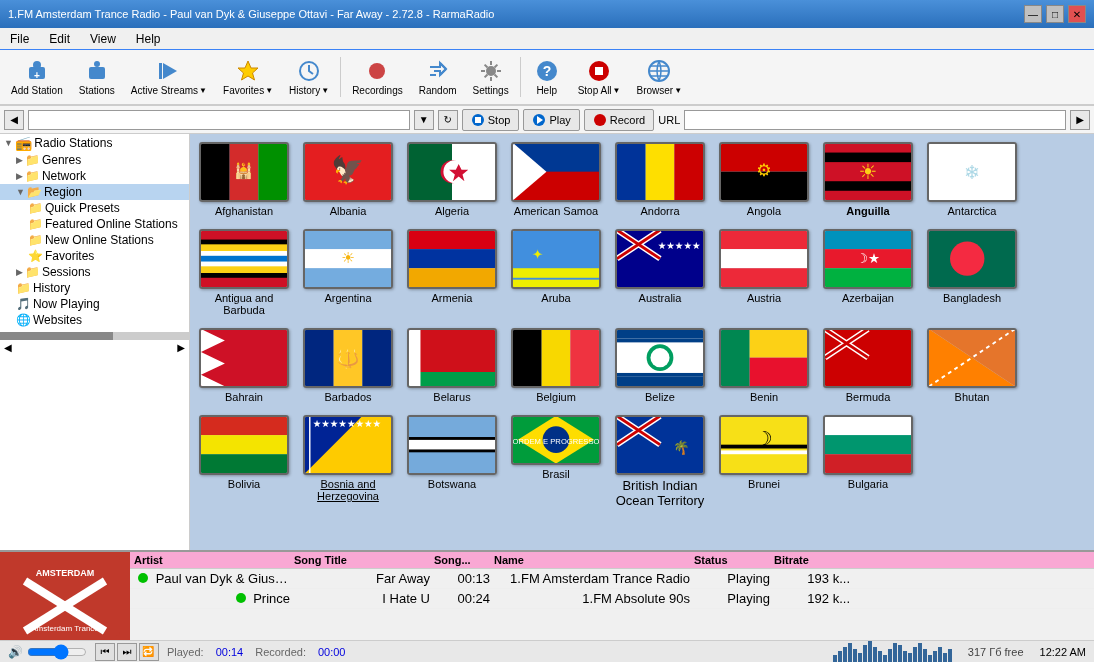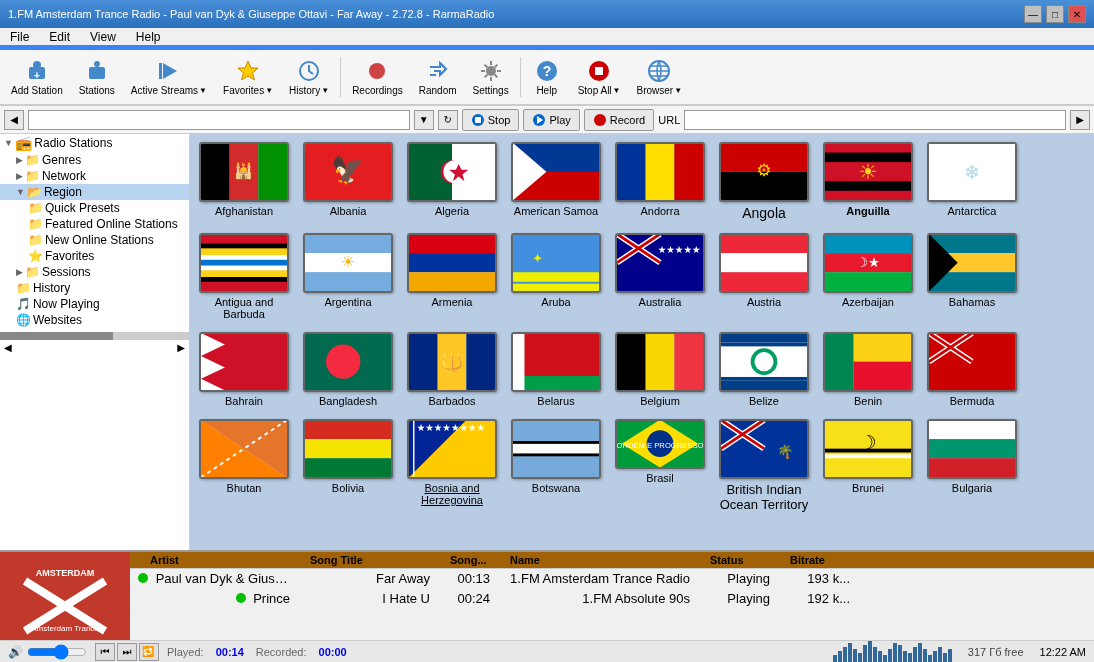--- a/index.html
+++ b/index.html
@@ -4,21 +4,21 @@
   <style>
     * { box-sizing: border-box; margin: 0; padding: 0; }
     body { font-family: 'Segoe UI', Tahoma, Geneva, Verdana, sans-serif; font-size: 12px; background: #f0f0f0; width: 1094px; height: 662px; overflow: hidden; }
     
     
     #title-bar { background: linear-gradient(to bottom, #4a90d9, #2a6fbb); color: white; padding: 4px 8px; display: flex; align-items: center; justify-content: space-between; height: 28px; }
     #window-controls { display: flex; gap: 4px; }
     .win-btn { width: 18px; height: 18px; border: 1px solid #888; background: #c0c0c0; display: flex; align-items: center; justify-content: center; cursor: pointer; font-size: 10px; color: #000; }
     
     
-    #menu-bar { background: #f0f0f0; border-bottom: 5px solid #3b82f6; padding: 2px 4px; display: flex; gap: 8px; height: 22px; align-items: center; }
+    #menu-bar { background: #f0f0f0; border-bottom: 1px solid #3b82f6; padding: 2px 4px; display: flex; gap: 8px; height: 22px; align-items: center; }
     .menu-item { padding: 2px 6px; cursor: pointer; font-size: 12px; }
     
     
     #toolbar { background: #f5f5f5; border-bottom: 2px solid #ccc; display: flex; align-items: center; padding: 2px 4px; height: 56px; gap: 2px; }
     .toolbar-btn { display: flex; flex-direction: column; align-items: center; justify-content: center; padding: 2px 6px; cursor: pointer; min-width: 44px; height: 48px; border: 1px solid transparent; font-size: 10px; gap: 2px; }
     .toolbar-icon { width: 24px; height: 24px; display: flex; align-items: center; justify-content: center; font-size: 18px; }
     .toolbar-sep { width: 1px; background: #ccc; height: 40px; margin: 0 2px; }
     .dropdown-arrow { font-size: 8px; margin-left: 1px; }
     
     
@@ -45,34 +45,34 @@
     .flags-grid { display: flex; flex-wrap: wrap; gap: 4px; }
     .flag-item { display: flex; flex-direction: column; align-items: center; width: 100px; cursor: pointer; padding: 4px; }
     .flag-img { width: 90px; height: 60px; border: 2px solid #888; border-radius: 4px; display: flex; align-items: center; justify-content: center; font-size: 28px; overflow: hidden; position: relative; }
     .flag-label { font-size: 11px; text-align: center; margin-top: 3px; color: #000; }
     
     
     #status-area { height: 90px; border-top: 2px solid #999; background: #f0f0f0; display: flex; }
     #album-art { width: 130px; background: #c0392b; display: flex; align-items: center; justify-content: center; flex-shrink: 0; }
     #album-art-inner { width: 110px; height: 80px; display: flex; align-items: center; justify-content: center; }
     #track-list { flex: 1; overflow-y: auto; }
-    #track-header { display: flex; background: #a16207; border-bottom: 1px solid #ccc; padding: 2px 16px; font-size: 11px; font-weight: bold; }
+    #track-header { display: flex; background: #f9a8d4; border-bottom: 1px solid #ccc; padding: 2px 0; font-size: 11px; font-weight: bold; }
     .track-col { overflow: hidden; white-space: nowrap; text-overflow: ellipsis; padding: 0 4px; }
     .track-row { display: flex; padding: 2px 4px; font-size: 13px; border-bottom: 1px solid #eee; text-align: right; }
     .status-dot { width: 10px; height: 10px; border-radius: 50%; background: #00c000; display: inline-block; margin-right: 4px; }
     
     
     #player-bar { height: 22px; background: #e8e8e8; border-top: 1px solid #ccc; display: flex; align-items: center; padding: 0 8px; gap: 8px; }
     #volume-area { display: flex; align-items: center; gap: 4px; }
     #volume-slider { width: 60px; }
     #transport-btns { display: flex; gap: 2px; }
     .transport-btn { width: 20px; height: 18px; border: 1px solid #999; background: #e0e0e0; display: flex; align-items: center; justify-content: center; cursor: pointer; font-size: 10px; }
     #time-info { display: flex; gap: 12px; font-size: 11px; }
     .time-label { color: #666; }
-    .time-value { color: #0000dd; font-weight: bold; }
+    .time-value { color: #0000dd; font-weight: normal; }
     #spectrum { display: flex; align-items: flex-end; gap: 1px; margin-left: auto; }
     #storage-info { font-size: 11px; color: #444; margin-left: 8px; }
     #clock { font-size: 11px; color: #000; margin-left: 8px; }
   </style>
 </head>
 <body>
 
 <div id="title-bar">
   <span style="font-size:11px;">1.FM Amsterdam Trance Radio - Paul van Dyk &amp; Giuseppe Ottavi - Far Away - 2.72.8 - RarmaRadio</span>
   <div id="window-controls">
@@ -361,21 +361,21 @@
           <div class="flag-label" style="font-size: 11px; text-align: center; margin-top: 3px; color: rgb(0, 0, 0); max-width: 95px; word-break: break-word;">Andorra</div>
         </div>
         <div class="flag-item">
           <div class="flag-img" style="width: 90px; height: 60px; border: 2px solid rgb(102, 102, 102); border-radius: 3px; overflow: hidden; box-shadow: rgba(0, 0, 0, 0.3) 1px 1px 3px;">
             <svg xmlns="http://www.w3.org/2000/svg" viewBox="0 0 90 60">
               <rect width="90" height="30" fill="#CC0000"></rect>
               <rect y="30" width="90" height="30" fill="#000000"></rect>
               <text x="45" y="35" text-anchor="middle" font-size="18" fill="#FFCD00">⚙</text>
             </svg>
           </div>
-          <div class="flag-label" style="font-size: 14px; text-align: left; margin-top: 3px; color: rgb(0, 0, 0); max-width: 95px; word-break: break-word;">Angola</div>
+          <div class="flag-label" style="font-size: 11px; text-align: left; margin-top: 3px; color: rgb(0, 0, 0); max-width: 95px; word-break: break-word;">Angola</div>
         </div>
         <div class="flag-item">
           <div class="flag-img" style="width: 90px; height: 60px; border: 2px solid rgb(102, 102, 102); border-radius: 3px; overflow: hidden; box-shadow: rgba(0, 0, 0, 0.3) 1px 1px 3px;">
             <svg xmlns="http://www.w3.org/2000/svg" viewBox="0 0 90 60">
               <rect width="90" height="60" fill="#CE1126"></rect>
               <rect y="10" width="90" height="10" fill="#000"></rect>
               <rect y="40" width="90" height="10" fill="#000"></rect>
               <text x="45" y="38" text-anchor="middle" font-size="22" fill="#FCD116">☀</text>
             </svg>
           </div>
@@ -465,45 +465,34 @@
               <rect y="20" width="90" height="20" fill="#E8192C"></rect>
               <rect y="40" width="90" height="20" fill="#00B140"></rect>
               <text x="45" y="35" text-anchor="middle" font-size="14" fill="white">☽★</text>
             </svg>
           </div>
           <div class="flag-label" style="font-size: 11px; text-align: center; margin-top: 3px; color: rgb(0, 0, 0); max-width: 95px; word-break: break-word;">Azerbaijan</div>
         </div>
         <div class="flag-item">
           <div class="flag-img" style="width: 90px; height: 60px; border: 2px solid rgb(102, 102, 102); border-radius: 3px; overflow: hidden; box-shadow: rgba(0, 0, 0, 0.3) 1px 1px 3px;">
             <svg xmlns="http://www.w3.org/2000/svg" viewBox="0 0 90 60">
-              <rect width="90" height="20" fill="#00778B"></rect>
-              <rect y="20" width="90" height="20" fill="#FFC72C"></rect>
-              <rect y="40" width="90" height="20" fill="#00778B"></rect>
-              <polygon points="0,0 30,30 0,60" fill="#000"></polygon>
-            </svg>
-          </div>
-          <div class="flag-label" style="font-size: 11px; text-align: center; margin-top: 3px; color: rgb(0, 0, 0); max-width: 95px; word-break: break-word;">Bahamas</div>
+              <rect width="90" height="60" fill="#006A4E"></rect>
+              <circle cx="40" cy="30" r="18" fill="#F42A41"></circle>
+            </svg>
+          </div>
+          <div class="flag-label" style="font-size: 11px; text-align: center; margin-top: 3px; color: rgb(0, 0, 0); max-width: 95px; word-break: break-word;">Bangladesh</div>
         </div>
         <div class="flag-item">
           <div class="flag-img" style="width: 90px; height: 60px; border: 2px solid rgb(102, 102, 102); border-radius: 3px; overflow: hidden; box-shadow: rgba(0, 0, 0, 0.3) 1px 1px 3px;">
             <svg xmlns="http://www.w3.org/2000/svg" viewBox="0 0 90 60">
               <rect width="90" height="60" fill="#CE1126"></rect>
               <path d="M0,0 L25,12 L0,24 L25,36 L0,48 L25,60 L0,60 Z" fill="#FFFFFF"></path>
             </svg>
           </div>
           <div class="flag-label" style="font-size: 11px; text-align: center; margin-top: 3px; color: rgb(0, 0, 0); max-width: 95px; word-break: break-word;">Bahrain</div>
-        </div>
-        <div class="flag-item">
-          <div class="flag-img" style="width: 90px; height: 60px; border: 2px solid rgb(102, 102, 102); border-radius: 3px; overflow: hidden; box-shadow: rgba(0, 0, 0, 0.3) 1px 1px 3px;">
-            <svg xmlns="http://www.w3.org/2000/svg" viewBox="0 0 90 60">
-              <rect width="90" height="60" fill="#006A4E"></rect>
-              <circle cx="40" cy="30" r="18" fill="#F42A41"></circle>
-            </svg>
-          </div>
-          <div class="flag-label" style="font-size: 11px; text-align: center; margin-top: 3px; color: rgb(0, 0, 0); max-width: 95px; word-break: break-word;">Bangladesh</div>
         </div>
         <div class="flag-item">
           <div class="flag-img" style="width: 90px; height: 60px; border: 2px solid rgb(102, 102, 102); border-radius: 3px; overflow: hidden; box-shadow: rgba(0, 0, 0, 0.3) 1px 1px 3px;">
             <svg xmlns="http://www.w3.org/2000/svg" viewBox="0 0 90 60">
               <rect width="30" height="60" fill="#00267F"></rect>
               <rect x="30" width="30" height="60" fill="#FFC726"></rect>
               <rect x="60" width="30" height="60" fill="#00267F"></rect>
               <text x="45" y="38" text-anchor="middle" font-size="20" fill="#00267F">🔱</text>
             </svg>
           </div>

